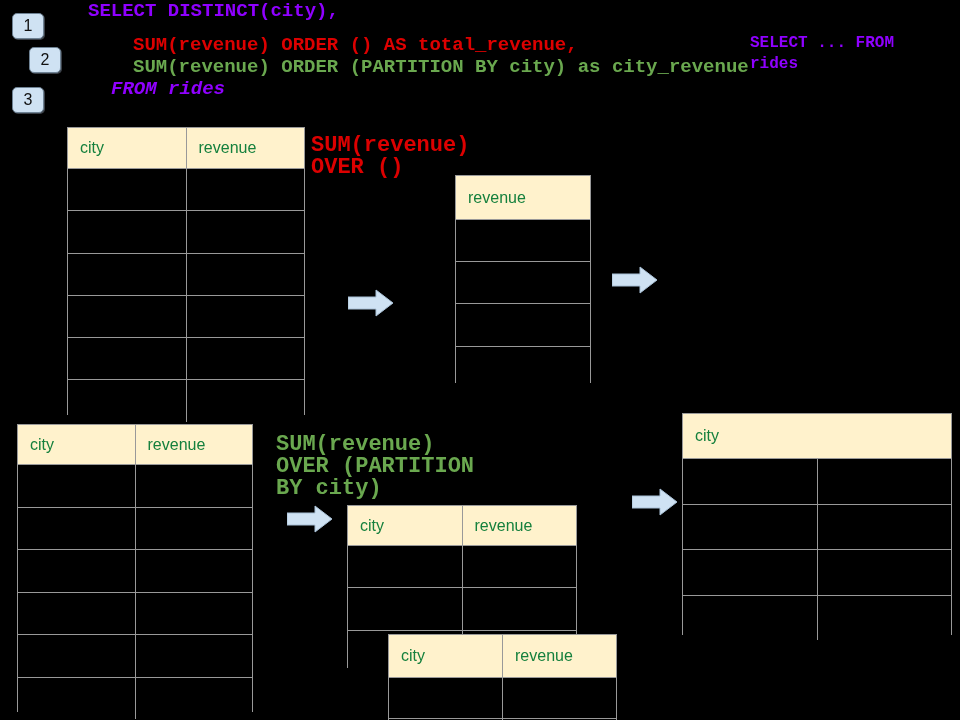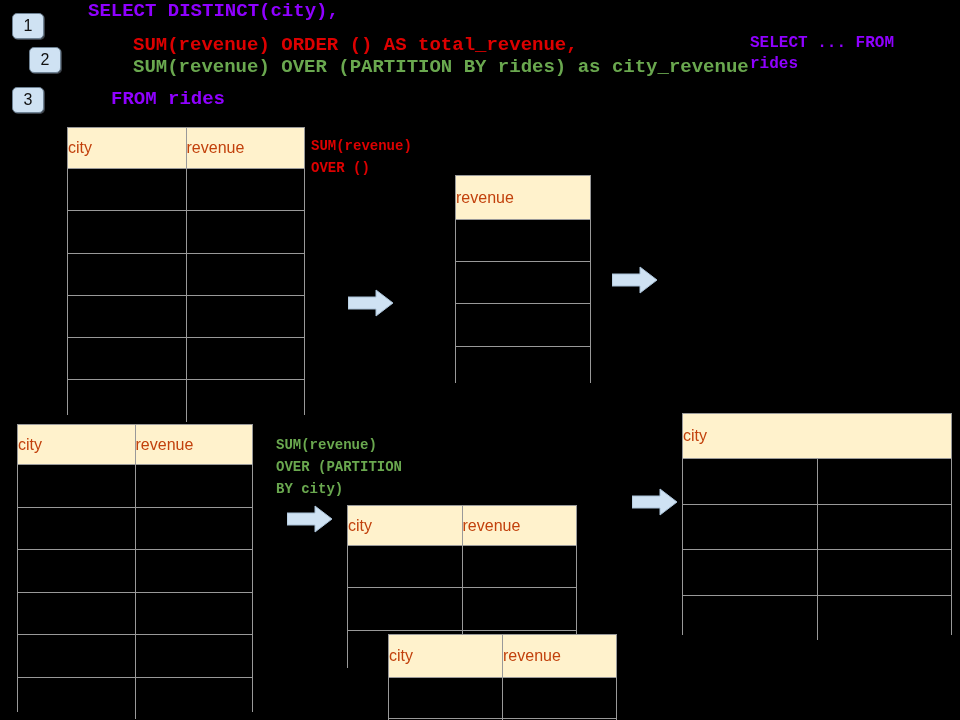--- a/index.html
+++ b/index.html
@@ -8,34 +8,34 @@
 
   
   .code-line{position:absolute;font-family:"Liberation Mono","DejaVu Sans Mono",monospace;
              font-weight:bold;font-size:19px;line-height:22px;white-space:pre;}
   .c-purple{color:#8f00ff;}
   .c-red{color:#dd0000;}
   .c-green{color:#6aa84f;}
   .note{position:absolute;font-family:"Liberation Mono","DejaVu Sans Mono",monospace;
         font-weight:bold;white-space:pre-line;}
   .note-small{font-size:16px;line-height:21px;}
-  .note-big{font-size:14px;line-height:22px;}
+  .note-big{font-size:22px;line-height:22px;}
 
   
   .badge{position:absolute;width:30px;height:24px;background:#cfe2f3;
          border:1px solid #6e8294;border-radius:5px;box-shadow:1px 1px 0 rgba(90,100,112,.65);
          display:flex;align-items:center;justify-content:center;
          font-size:16px;color:#111;}
 
   
   .dtable{position:absolute;border:1px solid #999;box-sizing:border-box;
           display:flex;flex-direction:column;background:#000;}
   .t-head{display:flex;height:var(--hh);background:#fff2cc;flex:none;}
-  .t-hcell{flex:1;display:flex;align-items:center;
-           font-size:16px;color:#c2410c;border-left:1px solid #999;box-sizing:border-box;overflow:hidden;}
+  .t-hcell{flex:1;display:flex;align-items:center;padding-left:12px;
+           font-size:16px;color:#15803d;border-left:1px solid #999;box-sizing:border-box;overflow:hidden;}
   .t-hcell:first-child{border-left:none;}
   .t-row{display:flex;height:var(--rh);flex:none;border-top:1px solid #999;background:#000;}
   .t-cell{flex:1;border-left:1px solid #999;box-sizing:border-box;}
   .t-cell:first-child{border-left:none;}
 
   
   .arrow{position:absolute;width:46px;height:28px;}
   .arrow polygon{stroke:#a8c0d6;stroke-width:1;}
 </style>
 </head>
@@ -48,22 +48,22 @@
   </div>
   <div class="badge" style="left:29px;top:47px;">
     <span>2</span>
   </div>
   <div class="badge" style="left:12px;top:87px;">
     <span>3</span>
   </div>
 
   <div class="code-line c-purple" style="left:88px;top:0;">SELECT DISTINCT(city),</div>
   <div class="code-line c-red" style="left:133px;top:34px;">SUM(revenue) ORDER () AS total_revenue,</div>
-  <div class="code-line c-green" style="left:133px;top:56px;">SUM(revenue) OVER (PARTITION BY rides) as city_revenue</div>
-  <div class="code-line c-purple" style="left:111px;top:88px;">FROM rides</div>
+  <div class="code-line c-green" style="left:133px;top:56px;">SUM(revenue) ORDER (PARTITION BY city) as city_revenue</div>
+  <div class="code-line c-purple" style="left:111px;top:78px;font-style:italic;">FROM rides</div>
 
   <div class="note note-small c-purple" style="left:750px;top:33px;">SELECT ... FROM
 rides</div>
 
   <div class="note note-big c-red" style="left:311px;top:135px;">SUM(revenue)
 OVER ()</div>
 
   <div class="note note-big c-green" style="left:276px;top:434px;">SUM(revenue)
 OVER (PARTITION
 BY city)</div>

